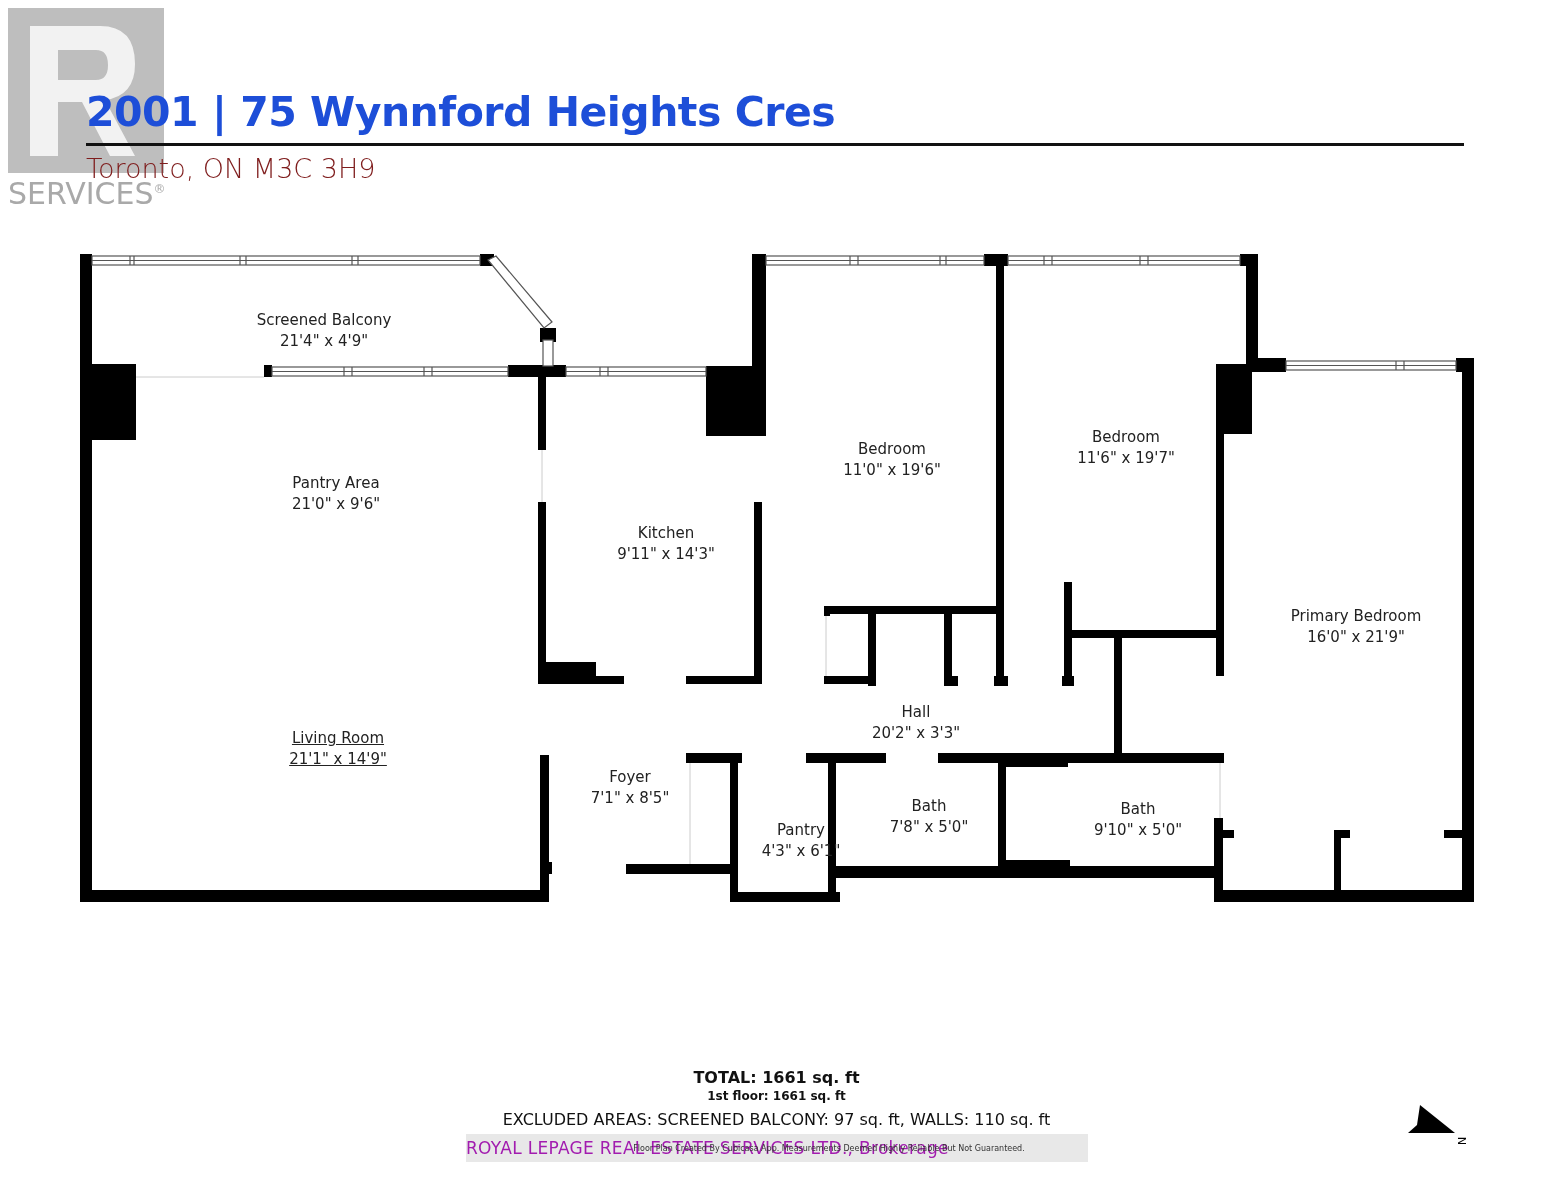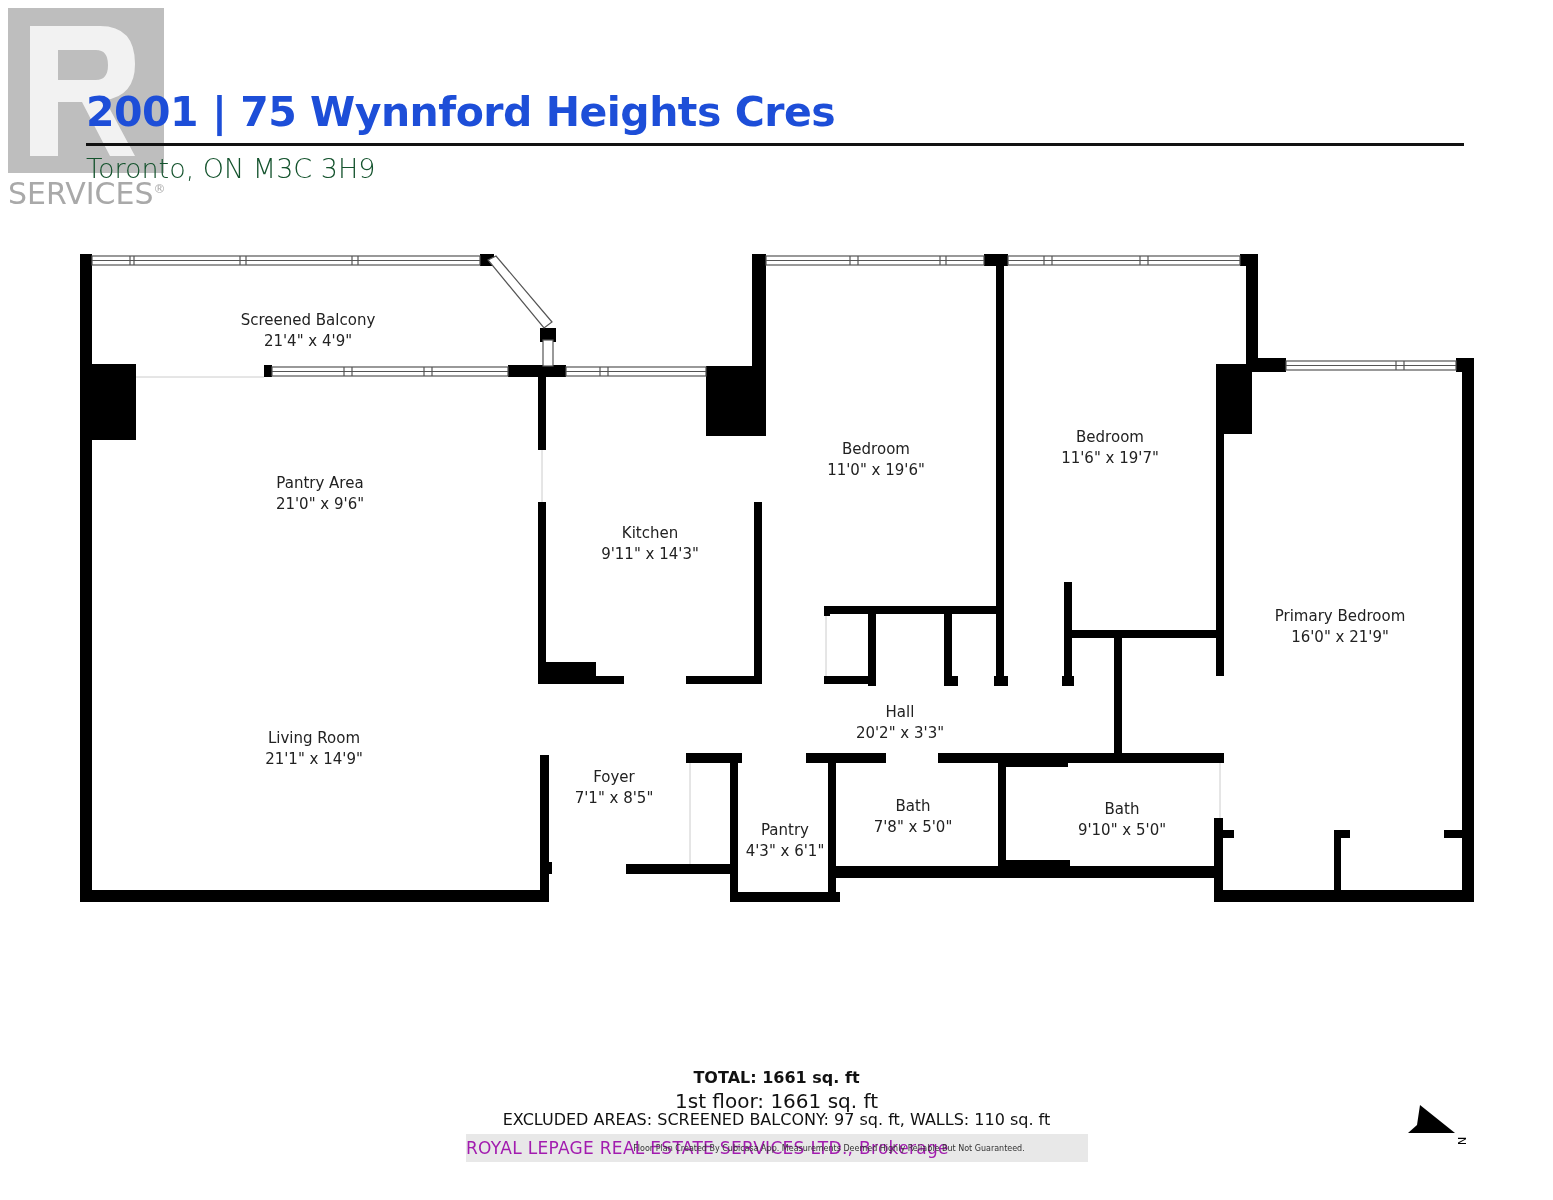--- a/index.html
+++ b/index.html
@@ -3,26 +3,26 @@
   <meta charset="utf-8">
   <style>
     html, body { margin: 0; padding: 0; background: #ffffff; }
     body { width: 1553px; height: 1200px; position: relative; overflow: hidden; font-family: "Liberation Sans", sans-serif; color: #222; }
     .logo { position: absolute; left: 8px; top: 8px; width: 156px; height: 200px; }
     .logo-box { position: absolute; left: 0; top: 0; width: 156px; height: 165px; background: #b3b3b3; opacity: 0.85; }
     .logo-r { position: absolute; left: 22px; top: 18px; width: 110px; height: 130px; }
     .logo-text { position: absolute; left: 0; top: 168px; font-size: 30px; letter-spacing: 0px; color: #a9a9a9; font-family: "DejaVu Sans", sans-serif; }
     .title { position: absolute; left: 86px; top: 88px; font-size: 41px; font-weight: bold; color: #1d4ed8; font-family: "DejaVu Sans", sans-serif; letter-spacing: -0.5px; }
     .title-rule { position: absolute; left: 86px; top: 143px; width: 1378px; height: 3px; background: #111; }
-    .subtitle { position: absolute; left: 86px; top: 153px; font-size: 27px; color: #14532d; font-family: "DejaVu Sans", sans-serif; font-weight: 300; }
+    .subtitle { position: absolute; left: 86px; top: 153px; font-size: 27px; color: #7f1d1d; font-family: "DejaVu Sans", sans-serif; font-weight: 300; }
     .plan { position: absolute; left: 0; top: 0; width: 1553px; height: 1200px; }
-    .room-label { position: absolute; text-align: center; font-family: "DejaVu Sans", sans-serif; font-size: 15px; color: #222; line-height: 21px; transform: translateX(-50%); white-space: nowrap; }
+    .room-label { position: absolute; text-align: center; font-family: "DejaVu Sans", sans-serif; font-size: 15px; color: #222; line-height: 21px; transform: translateX(-50%); white-space: nowrap; margin-left: 16px; }
     .footer { position: absolute; left: 0; width: 1553px; text-align: center; font-family: "DejaVu Sans", sans-serif; color: #111; }
     .footer.total { top: 1068px; font-size: 16px; font-weight: bold; }
-    .footer.floor { top: 1089px; font-size: 20px; }
+    .footer.floor { top: 1089px; font-size: 12px; font-weight: bold; }
     .footer.excl { top: 1110px; font-size: 16px; }
     .brokerage-band { position: absolute; left: 466px; top: 1134px; width: 622px; height: 28px; background: #e6e6e6; opacity: 0.9; }
     .brokerage { position: absolute; left: 466px; top: 1134px; width: 622px; height: 28px; line-height: 28px; font-family: "DejaVu Sans", sans-serif; font-size: 17px; color: #a21caf; white-space: nowrap; overflow: hidden; letter-spacing: 0.3px; }
     .disclaimer { position: absolute; left: 466px; top: 1144px; width: 726px; text-align: center; font-family: "DejaVu Sans", sans-serif; font-size: 8px; color: #333; }
     .compass { position: absolute; left: 1405px; top: 1100px; width: 70px; height: 50px; }
   </style>
 </head>
 <body>
 
 <div class="logo">
@@ -177,21 +177,21 @@
   <div>11'0" x 19'6"</div>
 </div>
 <div class="room-label" style="left:1110px; top:427px;">
   <div>Bedroom</div>
   <div>11'6" x 19'7"</div>
 </div>
 <div class="room-label" style="left:1340px; top:606px;">
   <div>Primary Bedroom</div>
   <div>16'0" x 21'9"</div>
 </div>
-<div class="room-label" style="left:314px; top:728px;">
+<div class="room-label" style="left:322px; top:728px;text-decoration:underline;">
   <div>Living Room</div>
   <div>21'1" x 14'9"</div>
 </div>
 <div class="room-label" style="left:900px; top:702px;">
   <div>Hall</div>
   <div>20'2" x 3'3"</div>
 </div>
 <div class="room-label" style="left:614px; top:767px;">
   <div>Foyer</div>
   <div>7'1" x 8'5"</div>

